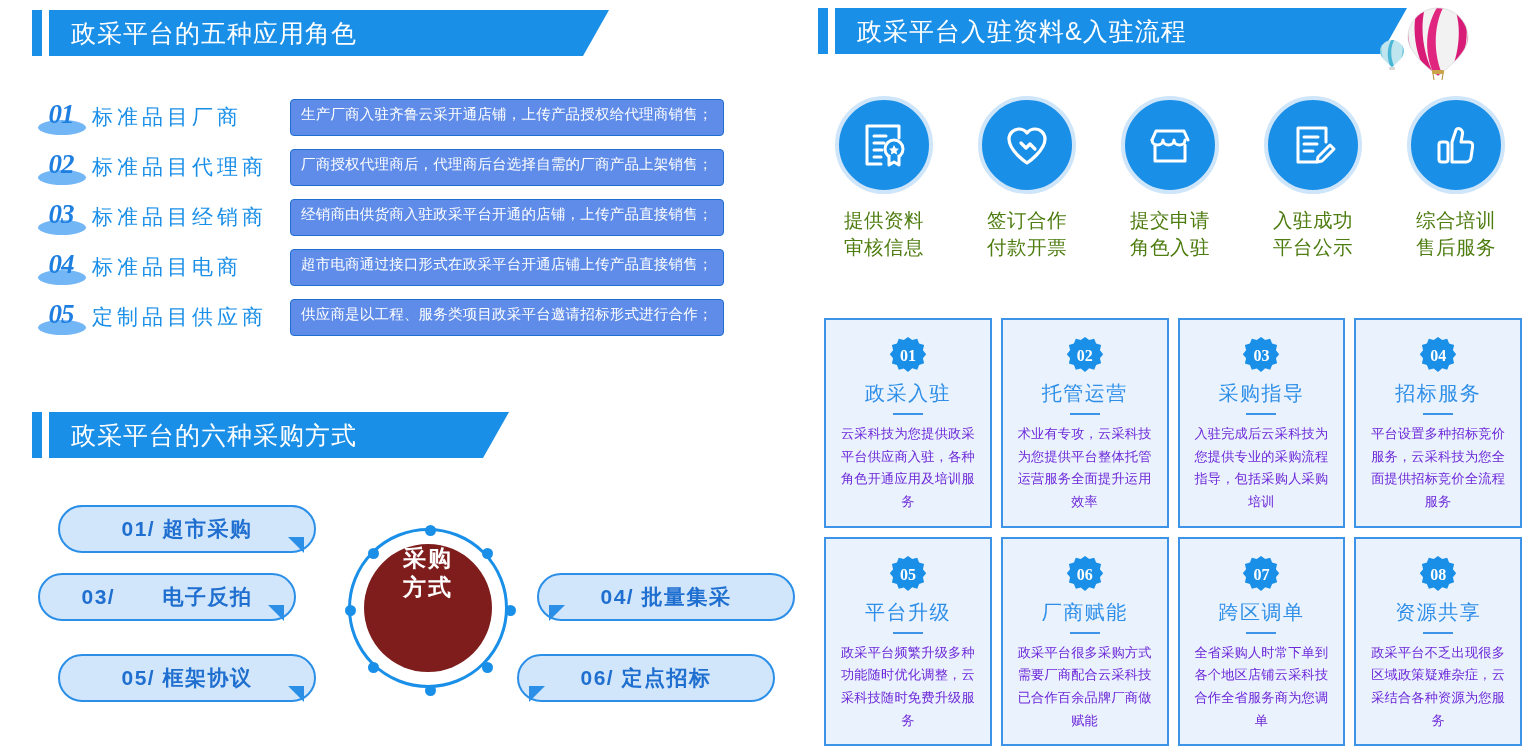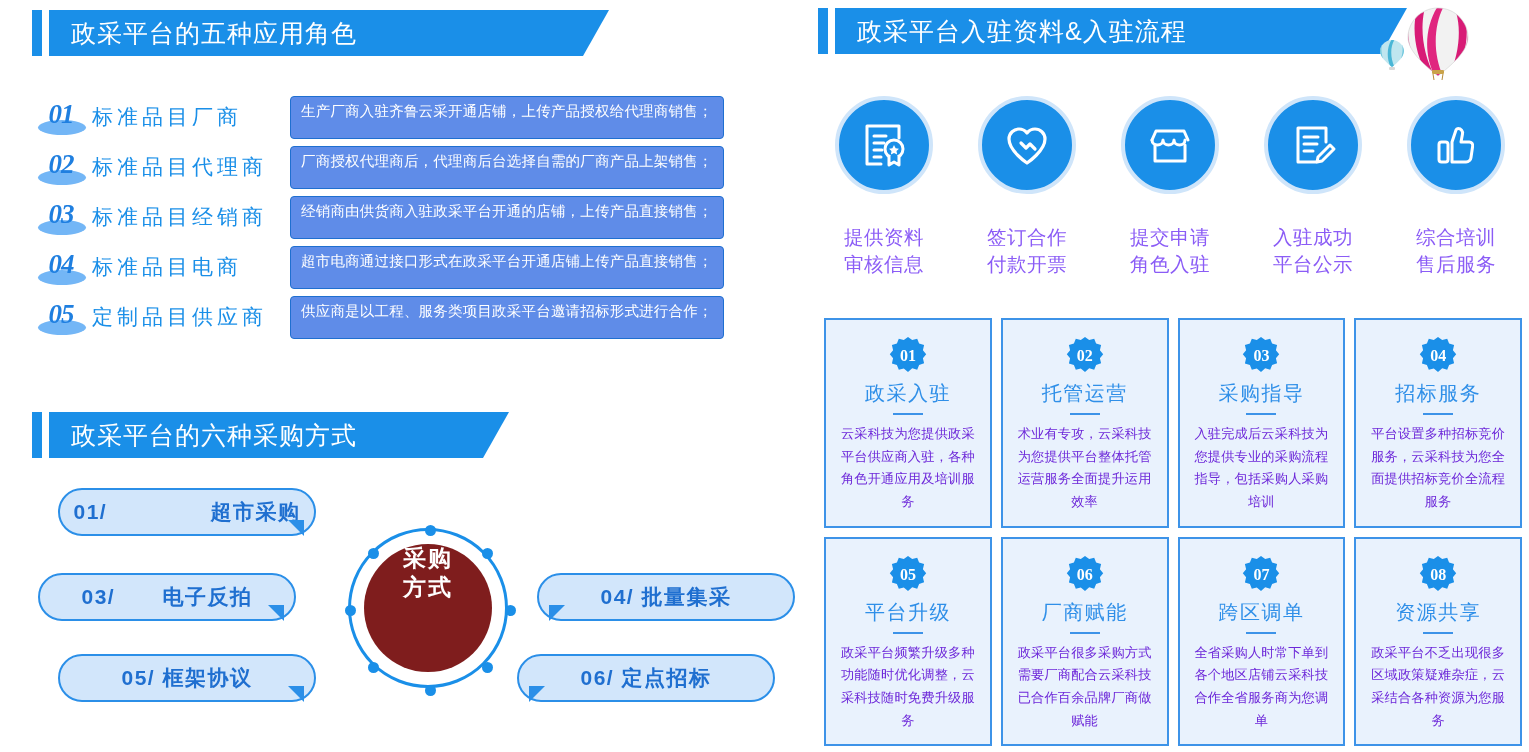--- a/index.html
+++ b/index.html
@@ -45,41 +45,41 @@
     font-style: italic; color: #1f7fe0; letter-spacing: -1px;
     font-family: "Liberation Serif", "DejaVu Serif", serif;
     transform: translateY(-3px);
   }
   .role-title {
     color: #1a8fe8; font-size: 21px; letter-spacing: 4px; white-space: nowrap;
     width: 198px; flex: none;
   }
   .role-desc {
     background: #5f8ce8; border: 1.5px solid #1f6fd0; border-radius: 4px;
-    color: #ffffff; font-size: 14.5px; padding: 5px 10px 17px; white-space: nowrap;
+    color: #ffffff; font-size: 14.5px; padding: 5px 10px 11px; white-space: nowrap;
     letter-spacing: .2px;
   }
 
   
   .methods { position: absolute; left: 30px; top: 488px; width: 775px; height: 230px; }
   .m-pill {
     position: absolute; height: 48px; background: #d2e6fb;
     border: 2px solid #2b8fe8; border-radius: 26px;
     display: flex; align-items: center; justify-content: center;
     color: #1f6fd0; font-size: 21px; font-weight: bold; white-space: nowrap;
     letter-spacing: 1.5px;
   }
   .m-pill .tail {
     position: absolute; width: 0; height: 0; bottom: -2px;
     border-top: 16px solid #2b8fe8;
   }
   .m-pill.left  .tail { right: 10px;  border-left: 16px solid transparent; }
   .m-pill.right .tail { left: 10px;   border-right: 16px solid transparent; }
 
-  #mp0 { left: 28px;  top: 0;   width: 258px; gap: 48px; }
+  #mp0 { left: 28px;  top: 17px;   width: 258px; }
   #mp2 { left: 8px;   top: 85px;  width: 258px; gap: 20px; }
   #mp4 { left: 28px;  top: 166px; width: 258px; }
   #mp1 { left: 487px; top: 4px;   width: 258px; }
   #mp3 { left: 507px; top: 85px;  width: 258px; }
   #mp5 { left: 487px; top: 166px; width: 258px; }
 
   .m-center { position: absolute; left: 318px; top: 40px; width: 160px; height: 160px; }
   .m-ring {
     position: absolute; inset: 0; border: 3px solid #1a8fe8; border-radius: 50%;
   }
@@ -99,21 +99,21 @@
   
   .flow { position: absolute; left: 820px; top: 96px; width: 700px; height: 190px;
           display: flex; justify-content: space-between; }
   .flow-item { width: 128px; display: flex; flex-direction: column; align-items: center; }
   .flow-circle {
     width: 98px; height: 98px; border-radius: 50%; background: #1a8fe8;
     border: 4px solid #cfe5fa;
     display: flex; align-items: center; justify-content: center;
   }
   .flow-label {
-    margin-top: 30px; color: #8b5cf6; font-size: 19.5px; line-height: 1.38;
+    margin-top: 13px; color: #4d7c0f; font-size: 19.5px; line-height: 1.38;
     text-align: left; letter-spacing: .5px; white-space: nowrap;
   }
 
   
   .cards {
     position: absolute; left: 824px; top: 318px; width: 698px; height: 428px;
     display: grid; grid-template-columns: repeat(4, 1fr); grid-template-rows: repeat(2, 1fr);
     gap: 9px;
   }
   .card {

